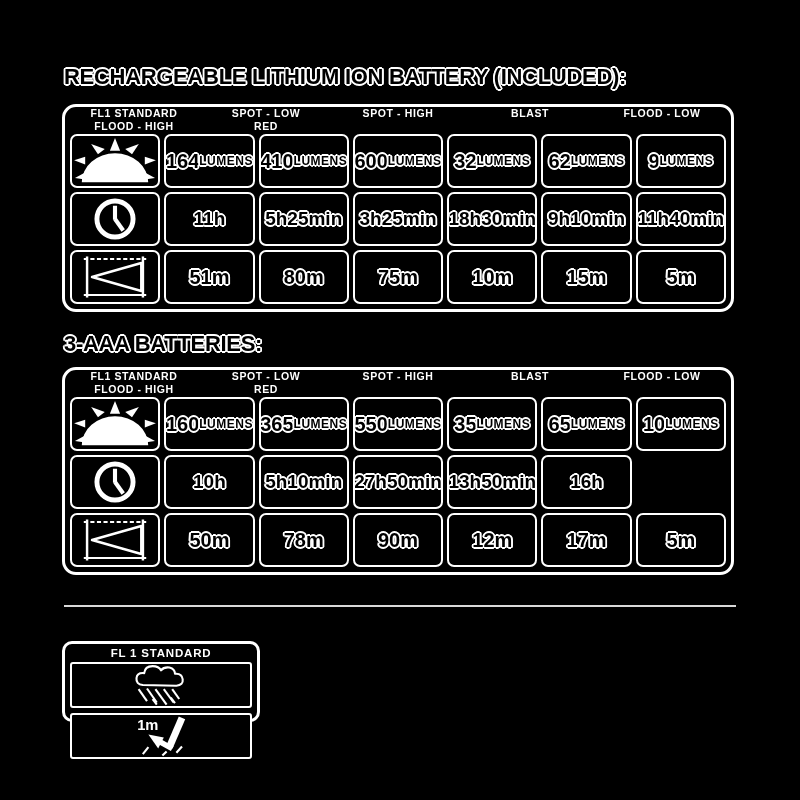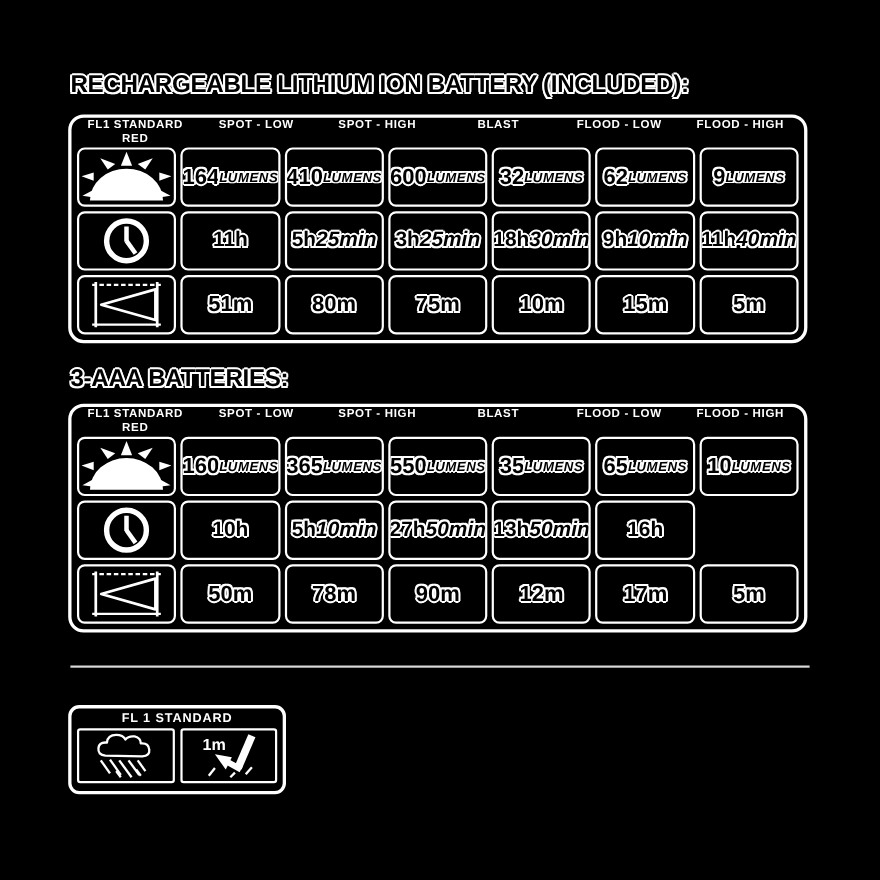--- a/index.html
+++ b/index.html
@@ -8,35 +8,35 @@
   .knock{color:#000;
     text-shadow:-1.4px -1.4px 0 #fff,1.4px -1.4px 0 #fff,-1.4px 1.4px 0 #fff,1.4px 1.4px 0 #fff,
                 -1.8px 0 0 #fff,1.8px 0 0 #fff,0 -1.8px 0 #fff,0 1.8px 0 #fff;}
   .heading{position:absolute;left:64px;font-size:22px;letter-spacing:-0.3px;margin:0;white-space:nowrap;}
   .h1a{top:64px;text-align:right;}
   .h2a{top:331px;}
   .spec-table{position:absolute;left:62px;width:672px;box-sizing:border-box;
               border:3px solid #fff;border-radius:14px;background:#000;padding:0 3px 3px;}
   .t1{top:104px;}
   .t2{top:367px;}
-  .thead{display:grid;grid-template-columns:repeat(6,1fr);align-items:center;height:25px;}
+  .thead{display:grid;grid-template-columns:repeat(5,1fr);align-items:center;height:25px;}
   .col{color:#fff;font-size:10.5px;letter-spacing:0.6px;text-align:center;white-space:nowrap;}
   .trow{display:grid;grid-template-columns:repeat(7,1fr);}
   .cell{height:50px;margin:2px;border:2px solid #fff;border-radius:7px;background:#000;
         display:flex;flex-direction:row;justify-content:center;align-items:center;overflow:hidden;}
   .icon-cell{border-width:2px;}
   .v{font-size:20px;line-height:21px;}
-  .u{font-size:12px;line-height:13px;letter-spacing:0.5px;font-style:italic;}
+  .u{font-size:12px;line-height:13px;letter-spacing:0.5px;}
   .u:empty{display:none;}
   .rt .v,.rt .u{font-size:19px;line-height:20px;letter-spacing:0;}
   .divider{position:absolute;left:64px;top:605px;width:672px;height:2px;background:#d9d9d9;}
   .fl1-box{position:absolute;left:62px;top:641px;width:198px;height:81px;box-sizing:border-box;
            border:3px solid #fff;border-radius:10px;background:#000;padding:1px 5px 5px;}
   .fl1-title{color:#fff;font-size:11.5px;letter-spacing:0.8px;text-align:center;height:17px;line-height:17px;}
-  .fl1-cells{display:flex;gap:5px;height:50px;}
+  .fl1-cells{display:flex;gap:5px;height:50px;flex-direction:column;}
   .fl1-cell{flex:1;box-sizing:border-box;border:2.5px solid #fff;border-radius:3px;
             display:flex;justify-content:center;align-items:center;background:#000;}
   svg{display:block;}
 </style>
 </head>
 <body>
 
 <div class="stage">
 
   <h1 class="heading h1a knock">RECHARGEABLE LITHIUM ION BATTERY (INCLUDED):</h1>

